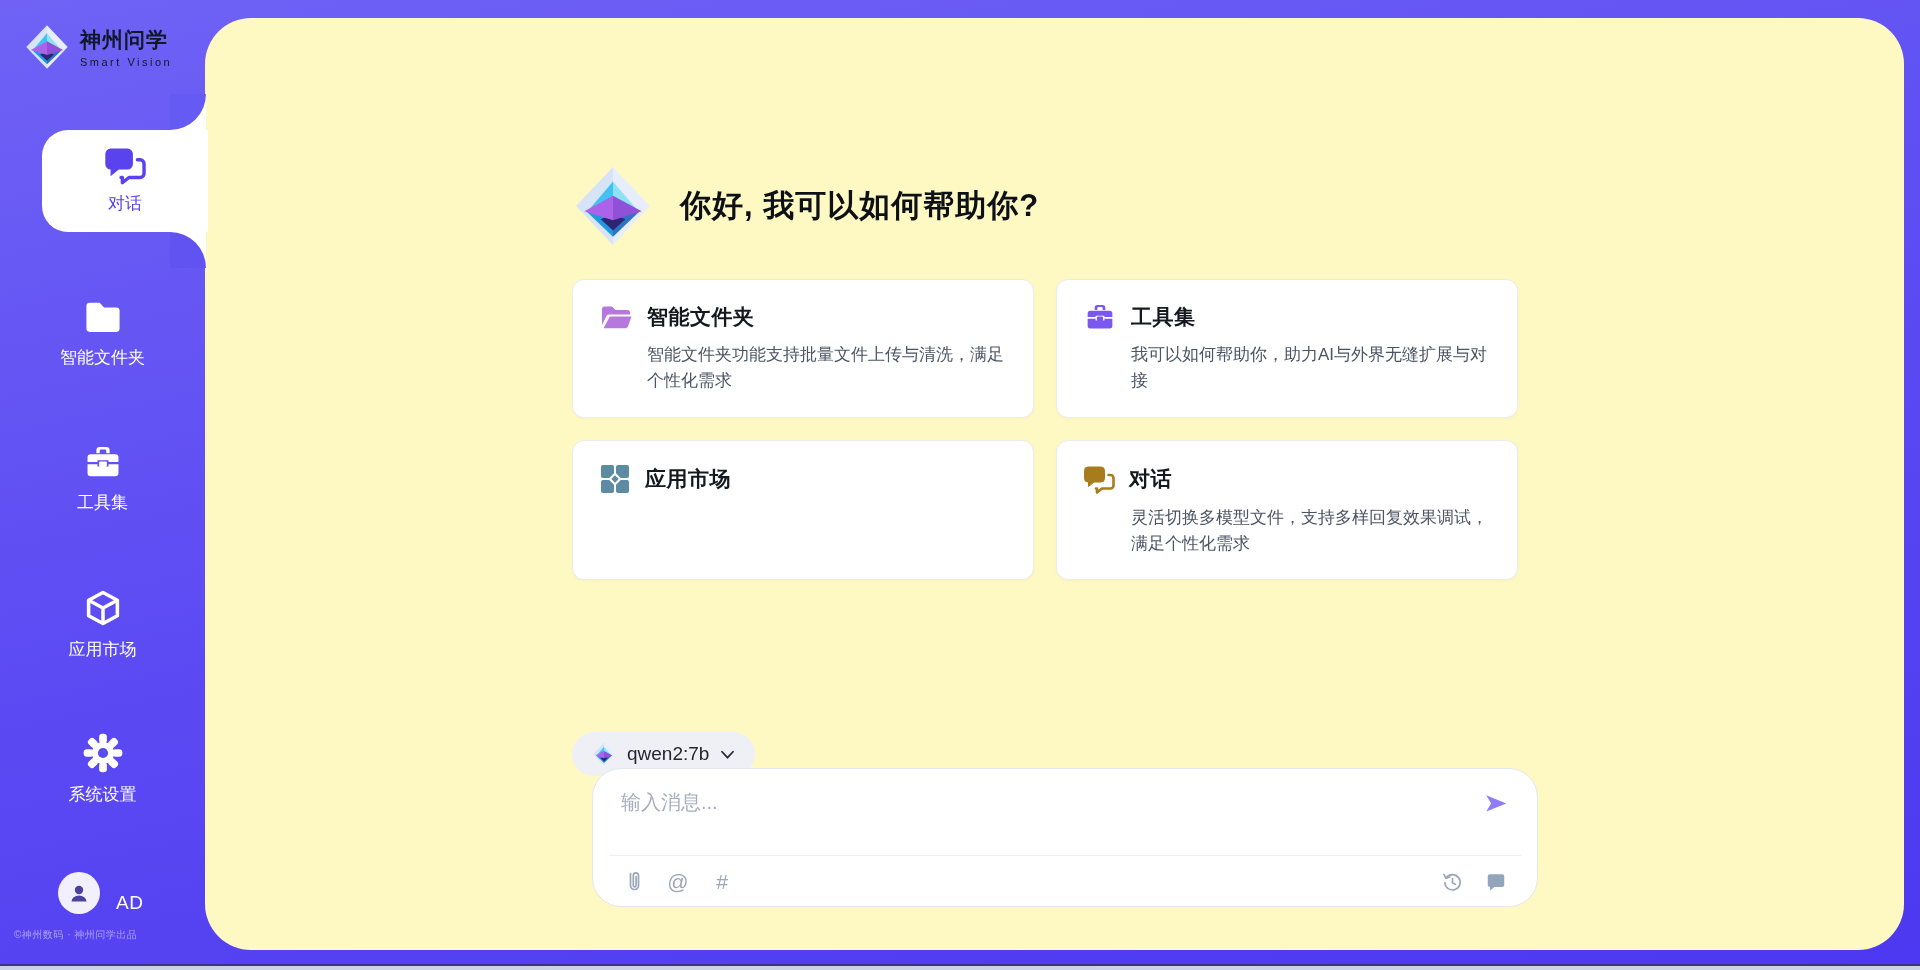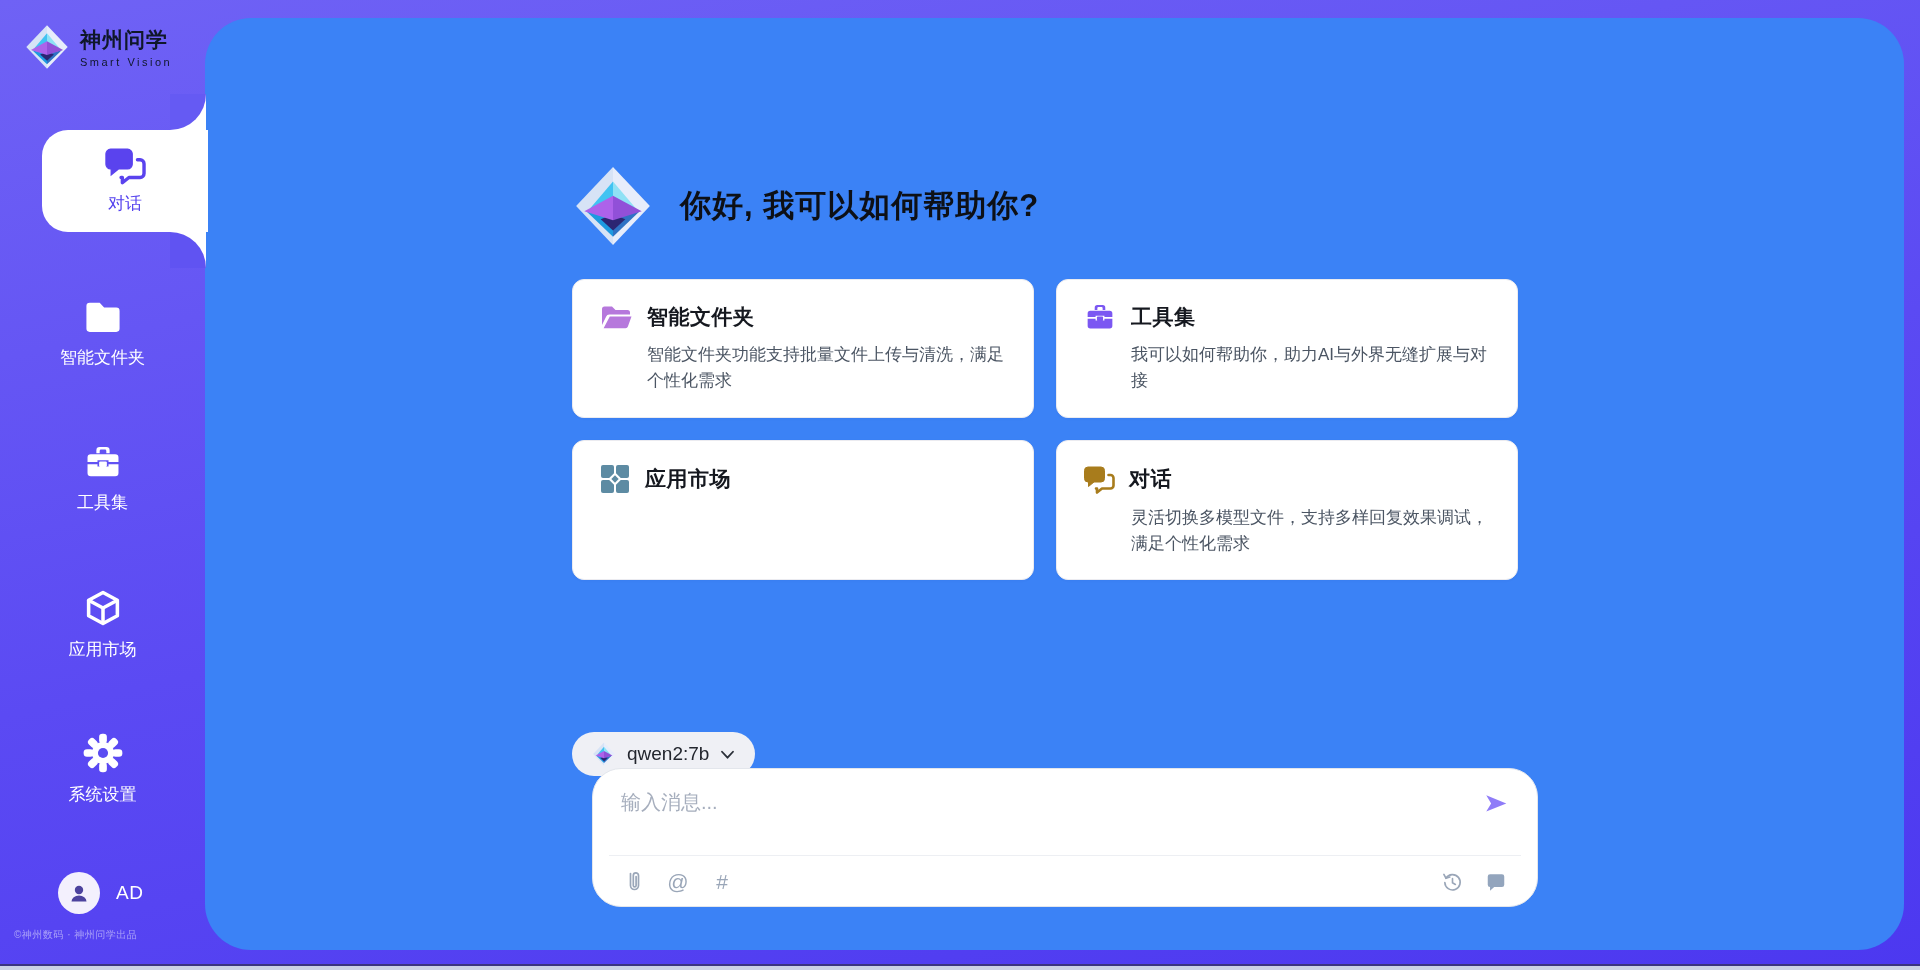--- a/index.html
+++ b/index.html
@@ -3,21 +3,21 @@
 <meta charset="utf-8">
 <style>
   * { margin:0; padding:0; box-sizing:border-box; }
   html,body { width:1920px; height:970px; overflow:hidden;
     font-family:"Liberation Sans","DejaVu Sans",sans-serif; }
   body { position:relative;
     background:linear-gradient(168deg,#6f62f5 0%,#5b4af3 52%,#4c38f0 100%); }
 
   
   .main-panel { position:absolute; left:205px; top:18px; width:1699px; height:932px;
-    background:#3b82f6; border-radius:46px; z-index:1; }
+    background:#fef9c3; border-radius:46px; z-index:1; }
 
   
   .sidebar { position:absolute; left:0; top:0; width:205px; height:970px; z-index:2; }
   .brand { position:absolute; left:24px; top:24px; display:flex; align-items:center; }
   .brand-text { margin-left:10px; color:#0f172a; }
   .brand-name { font-size:21px; font-weight:700; letter-spacing:1px; }
   .brand-sub { font-size:11px; letter-spacing:2.5px; margin-top:2px; font-weight:300; }
 
   .nav-item { position:absolute; left:0; width:205px; text-align:center; color:#fff;
     cursor:pointer; }
@@ -27,21 +27,21 @@
   
   .active-tab { position:absolute; left:42px; top:130px; width:166px; height:102px;
     background:#fff; border-radius:26px 0 0 26px; z-index:3; text-align:center; cursor:pointer; }
   .active-tab .nav-label { color:#5340ee; font-weight:500; }
   .scoop { position:absolute; width:36px; height:36px; background:#fff; z-index:2; }
   .scoop-top { left:170px; top:94px; }
   .scoop-bottom { left:170px; top:232px; }
   .scoop-top .qd { width:36px; height:36px; background:#655af3; border-bottom-right-radius:100%; }
   .scoop-bottom .qd { width:36px; height:36px; background:#6053f2; border-top-right-radius:100%; }
 
-  .user-row { position:absolute; left:58px; top:872px; display:flex; align-items:center;
+  .user-row { position:absolute; left:58px; top:872px; display:flex; align-items:flex-end;
     cursor:pointer; }
   .avatar { width:42px; height:42px; border-radius:50%; background:#f3f0fd;
     display:flex; align-items:center; justify-content:center; }
   .user-name { color:#fff; font-size:19px; margin-left:16px; letter-spacing:.5px; }
   .footer-note { position:absolute; left:14px; top:928px; color:rgba(255,255,255,.48);
     font-size:10px; letter-spacing:.5px; white-space:nowrap; }
 
   .bottom-strip { position:absolute; left:0; bottom:0; width:1920px; height:6px;
     background:#cbd1e6; border-top:2px solid #3b3480; z-index:6; }
 

